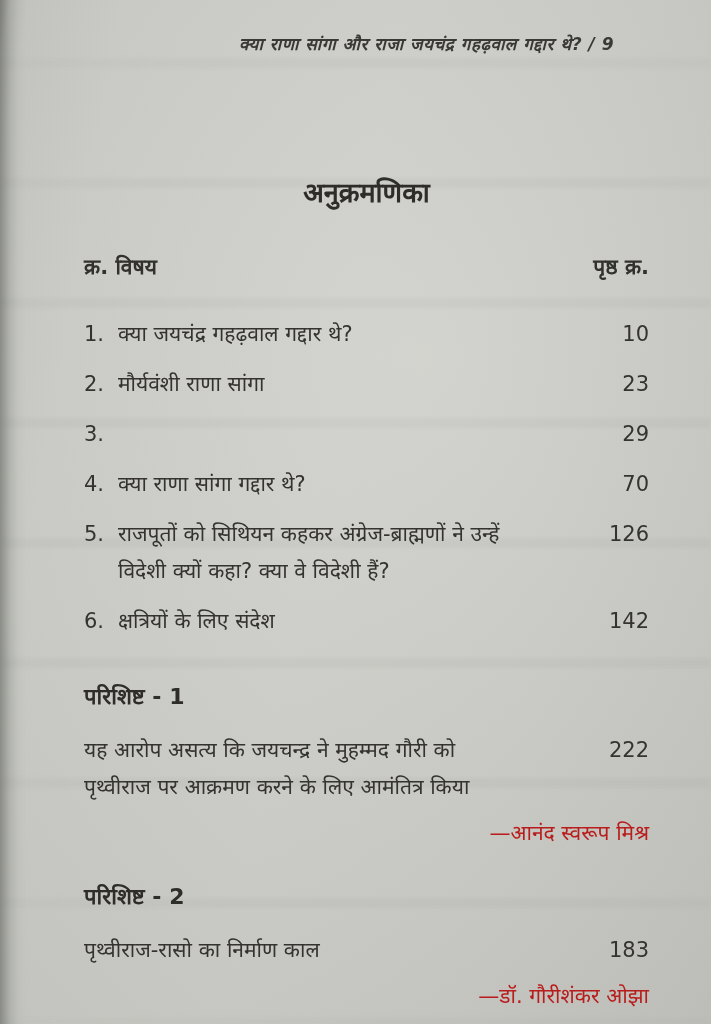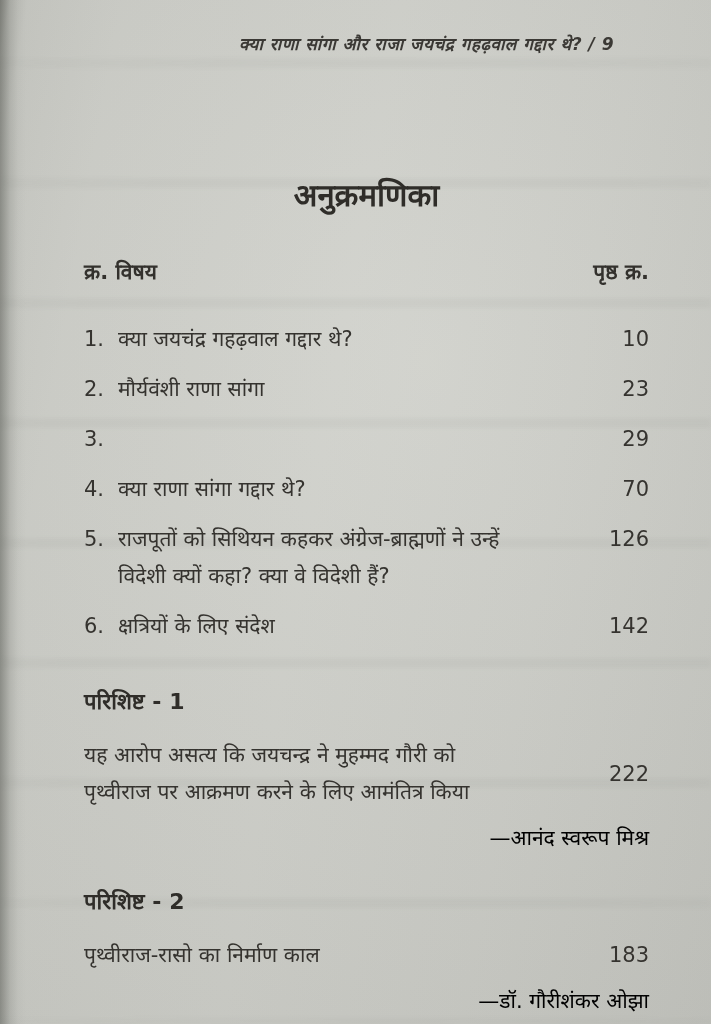--- a/index.html
+++ b/index.html
@@ -56,21 +56,21 @@
     font-weight: 600;
     font-size: 17px;
     letter-spacing: 0.5px;
     color: #3b3935;
     white-space: nowrap;
   }
   .toc-title {
     margin-top: 118px;
     text-align: center;
     font-weight: 700;
-    font-size: 31px;
+    font-size: 27px;
     color: #2f2d29;
   }
   .col-head {
     margin-top: 42px;
     display: flex;
     justify-content: space-between;
     font-weight: 700;
     font-size: 21px;
     color: #33312d;
   }
@@ -98,39 +98,39 @@
     min-width: 48px;
   }
   .section-heading {
     font-weight: 700;
     font-size: 22px;
     margin-top: 40px;
     color: #2f2d29;
   }
   .appendix-body {
     display: flex;
-    align-items: center;
+    align-items: flex-start;
     font-size: 21px;
     line-height: 37px;
     margin-top: 22px;
   }
   .appendix-text {
     flex: 1 1 auto;
     max-width: 430px;
   }
   .appendix-page {
     margin-left: auto;
     text-align: right;
     min-width: 48px;
   }
   .author-line {
     text-align: right;
     font-size: 21px;
     margin-top: 12px;
-    color: #000000;
+    color: #b91c1c;
   }
   .gap-lg { margin-top: 34px; }
 </style>
 </head>
 <body>
 
 <div class="paper"></div>
 <div class="left-edge"></div>
 <div class="bleed"></div>
 

